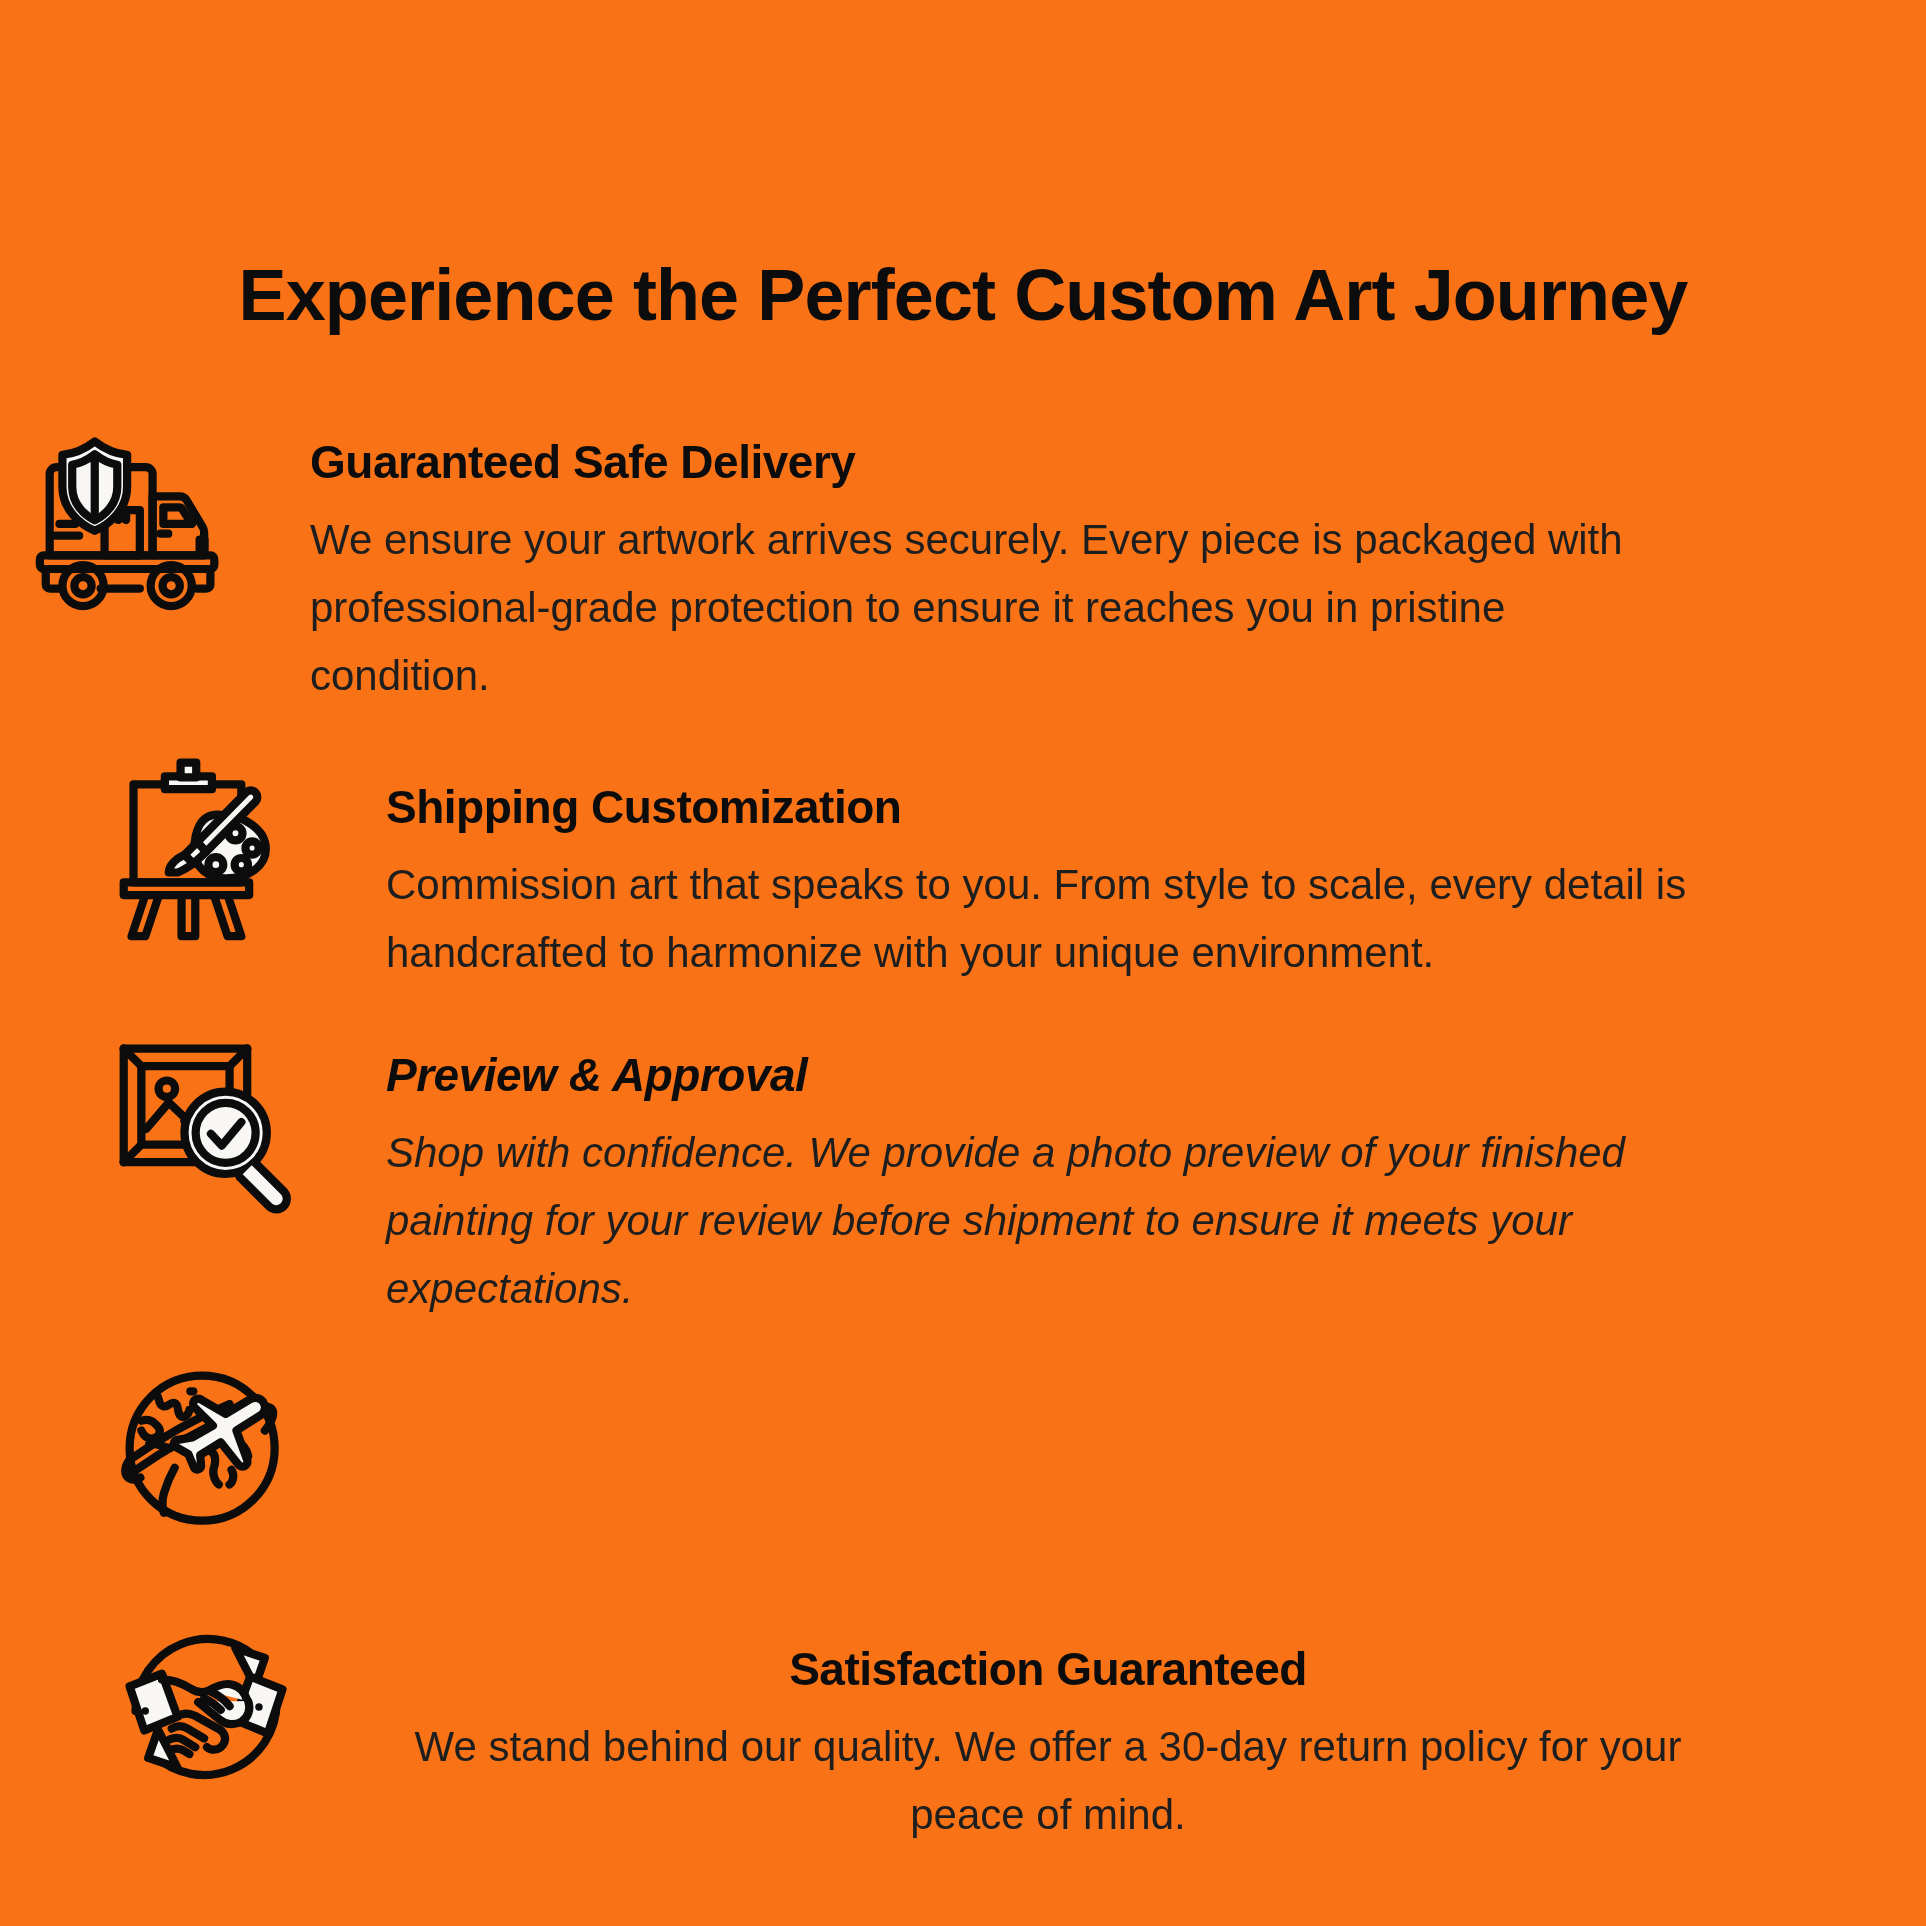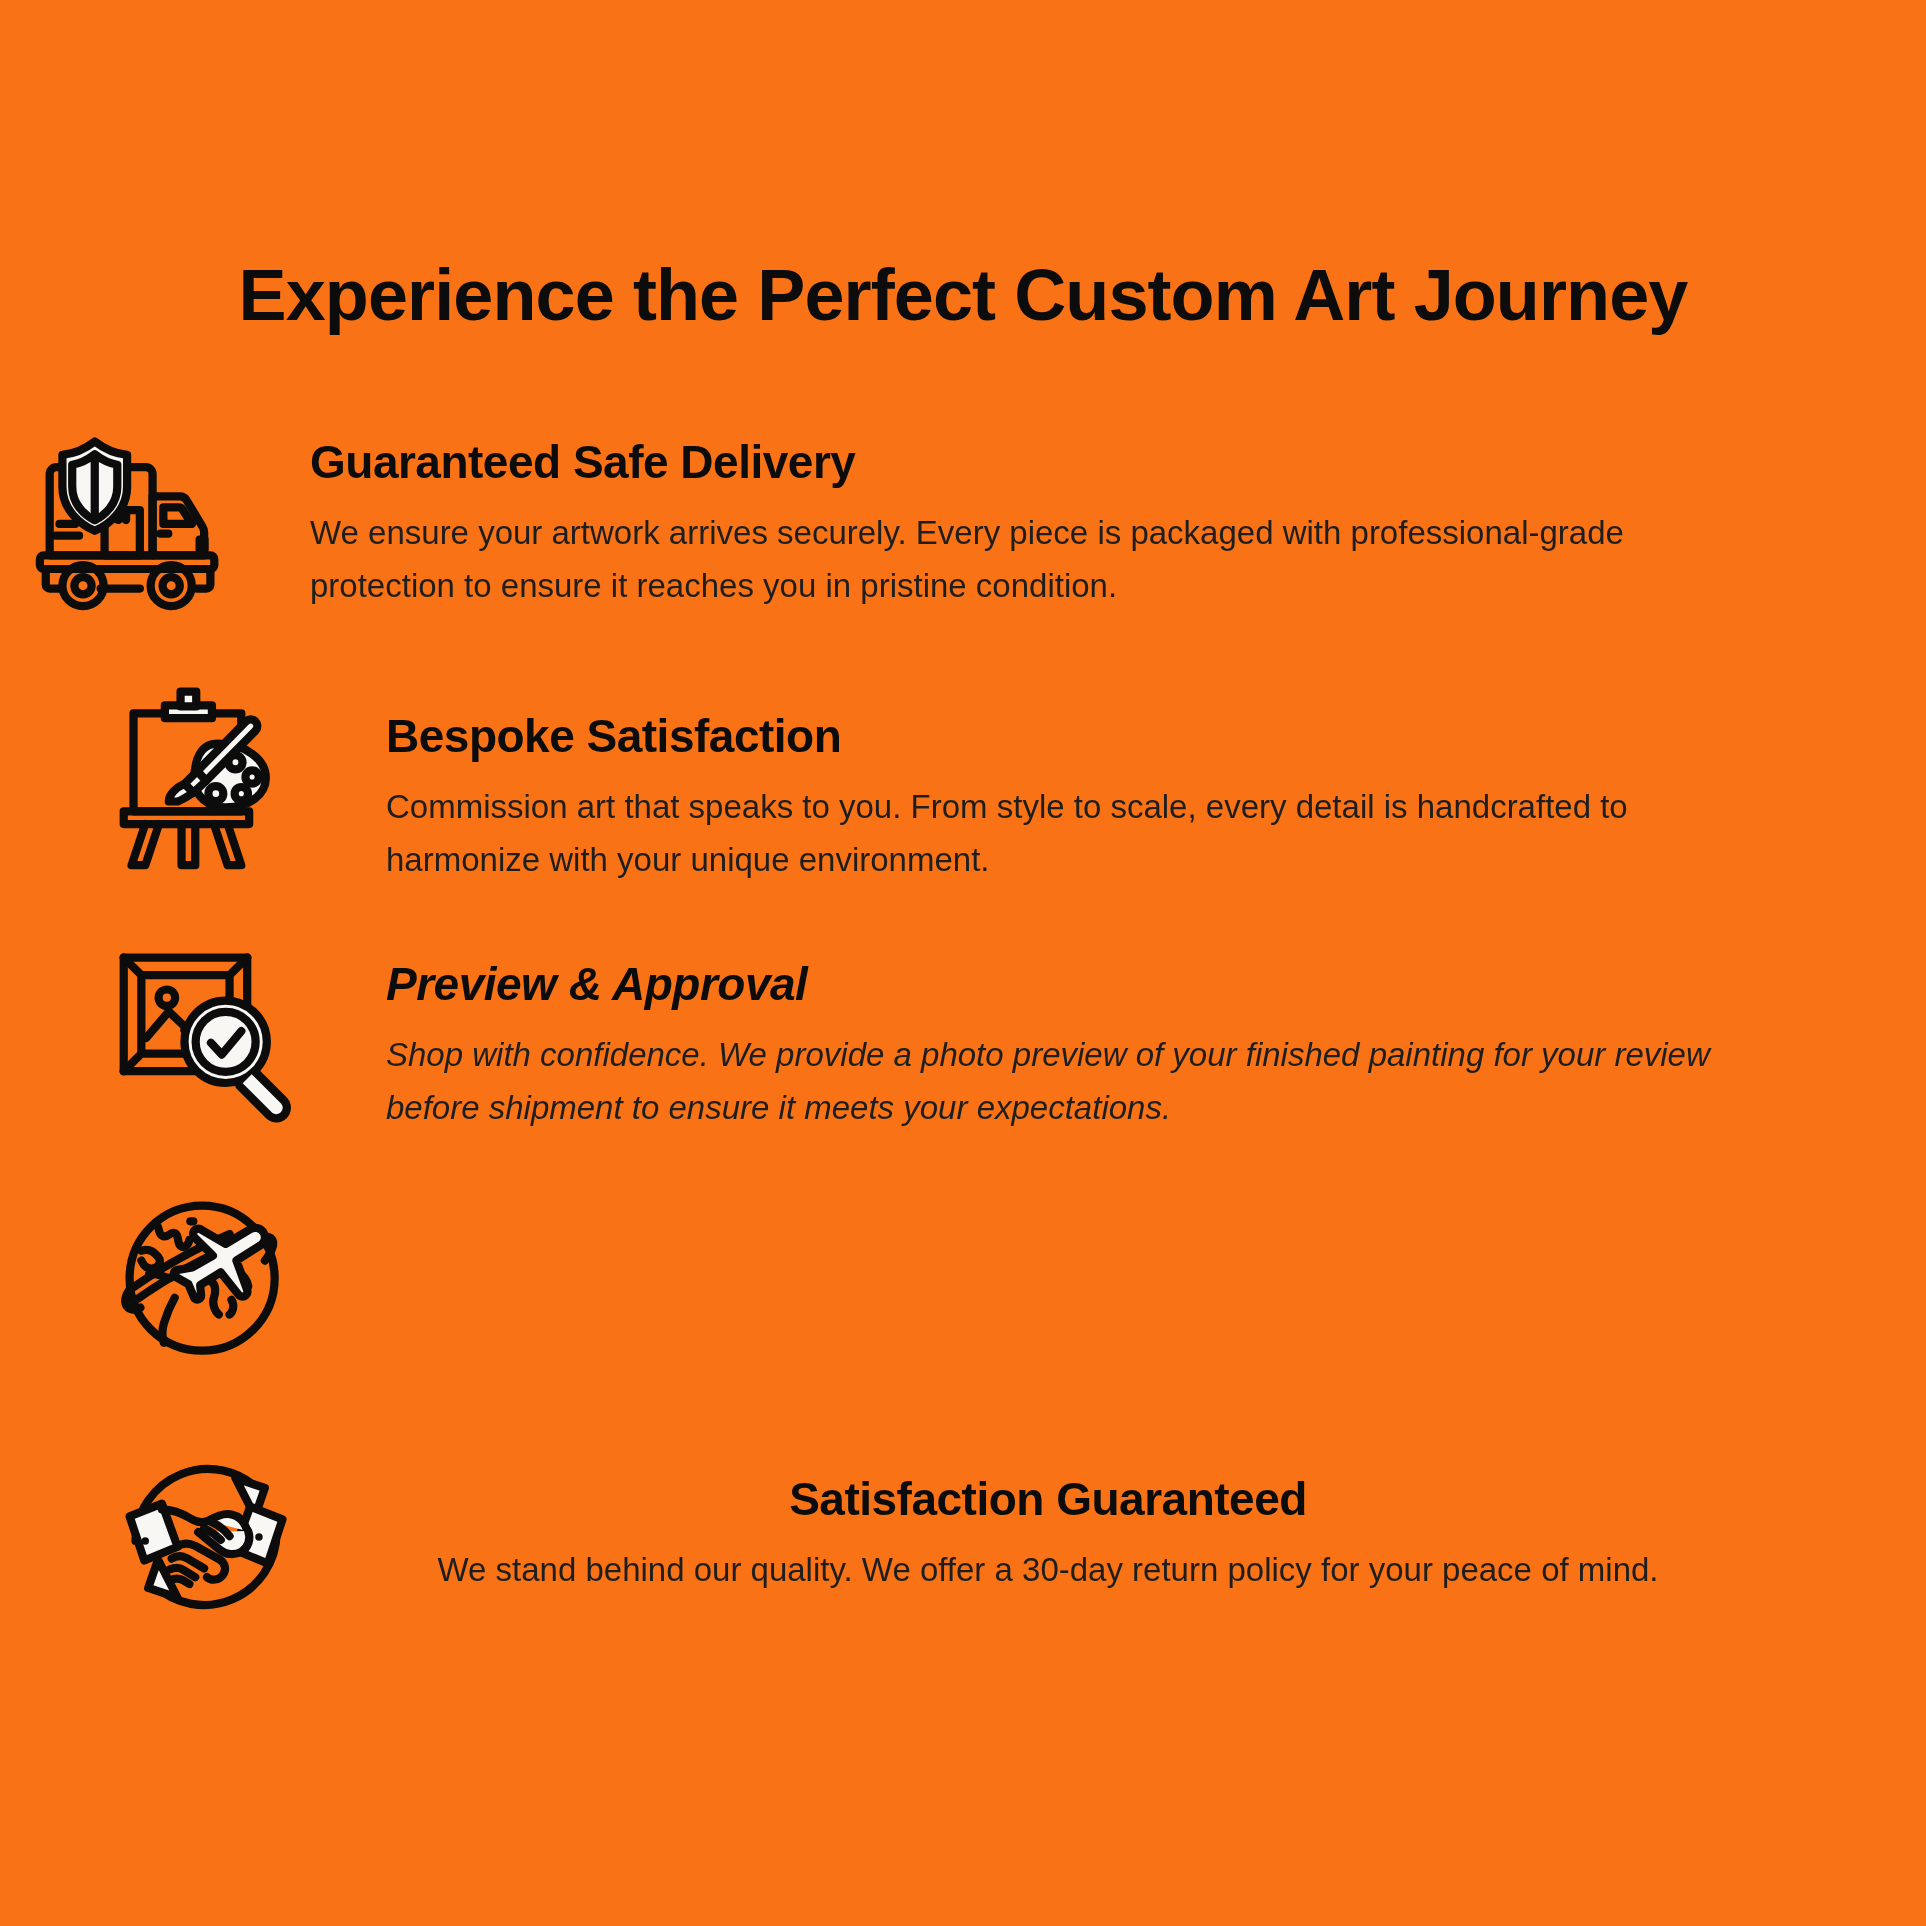--- a/index.html
+++ b/index.html
@@ -83,21 +83,21 @@
     font-size: 46px;
     font-weight: 700;
     letter-spacing: -0.5px;
     color: #0C0C0C;
     line-height: 1.15;
     margin: 0 0 17px 0;
   }
 
   .feature-desc {
     font-family: "Liberation Sans", sans-serif;
-    font-size: 33px;
+    font-size: 42px;
     font-weight: 400;
     color: #1E1E1E;
     line-height: 1.62;
     margin: 0;
     max-width: 1379px;
   }
 
   
   .row-1 { margin-bottom: 34px; padding-left: 16px; }
   .row-2 { margin-bottom: 34px; }
@@ -186,21 +186,21 @@
           <circle cx="54" cy="58.5" r="3.8"></circle>
 
           <path d="M44.5 47 L69.5 21.5 a3.4 3.4 0 0 1 4.8 4.8 L49 52 Z" fill="#F8F7F4"></path>
 
           <path d="M44.5 47 L38 53.5 L42.5 58 L49 52 Z" fill="#F8F7F4"></path>
 
           <path d="M38 53.5 C33.5 55.5 30 59 30 62.5 L34.5 62.5 C36.5 62 39.5 60 42.5 58 Z" fill="#F8F7F4"></path>
         </svg>
       </div>
       <div class="feature-text">
-        <div class="feature-heading">Bespoke Satisfaction</div>
+        <div class="feature-heading">Shipping Customization</div>
         <p class="feature-desc">Commission art that speaks to you. From style to scale, every detail is handcrafted to harmonize with your unique environment.</p>
       </div>
     </div>
 
     <div class="feature-row row-3">
       <div class="feature-icon">
         <svg viewBox="0 0 100 100" fill="none" stroke="#0C0C0C" stroke-width="4.2" stroke-linecap="round" stroke-linejoin="round">
 
           <rect x="7" y="11" width="63" height="58"></rect>
 

